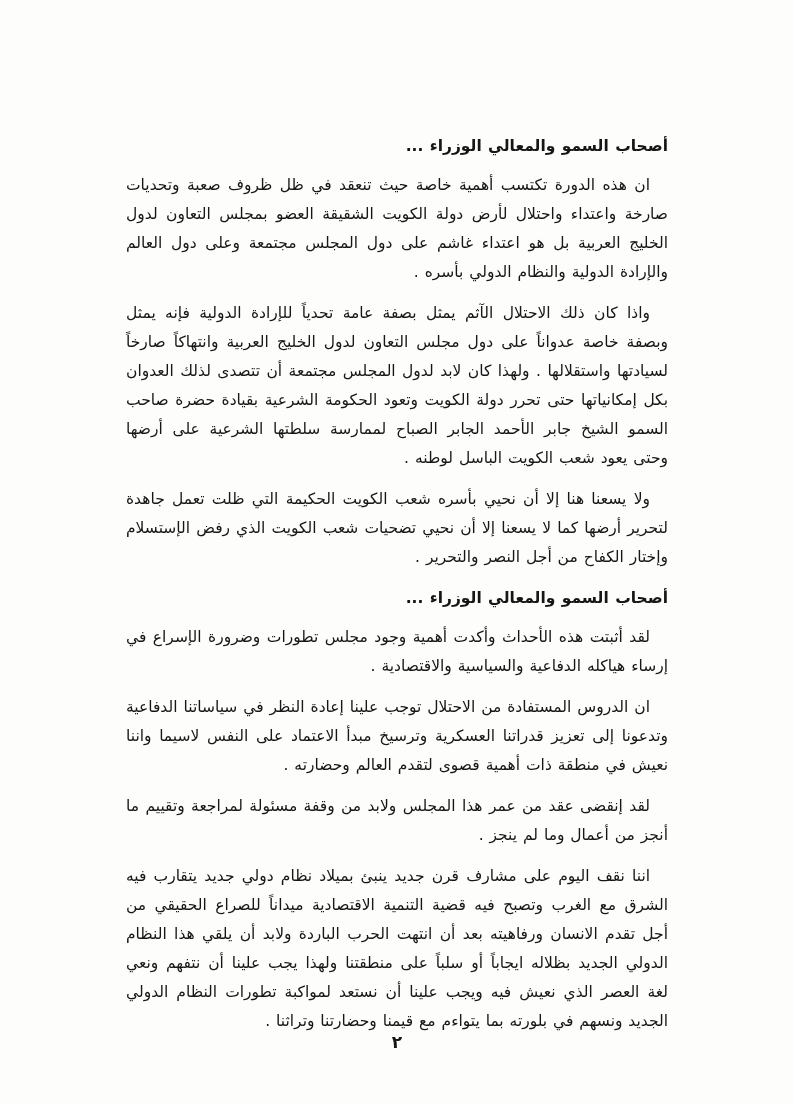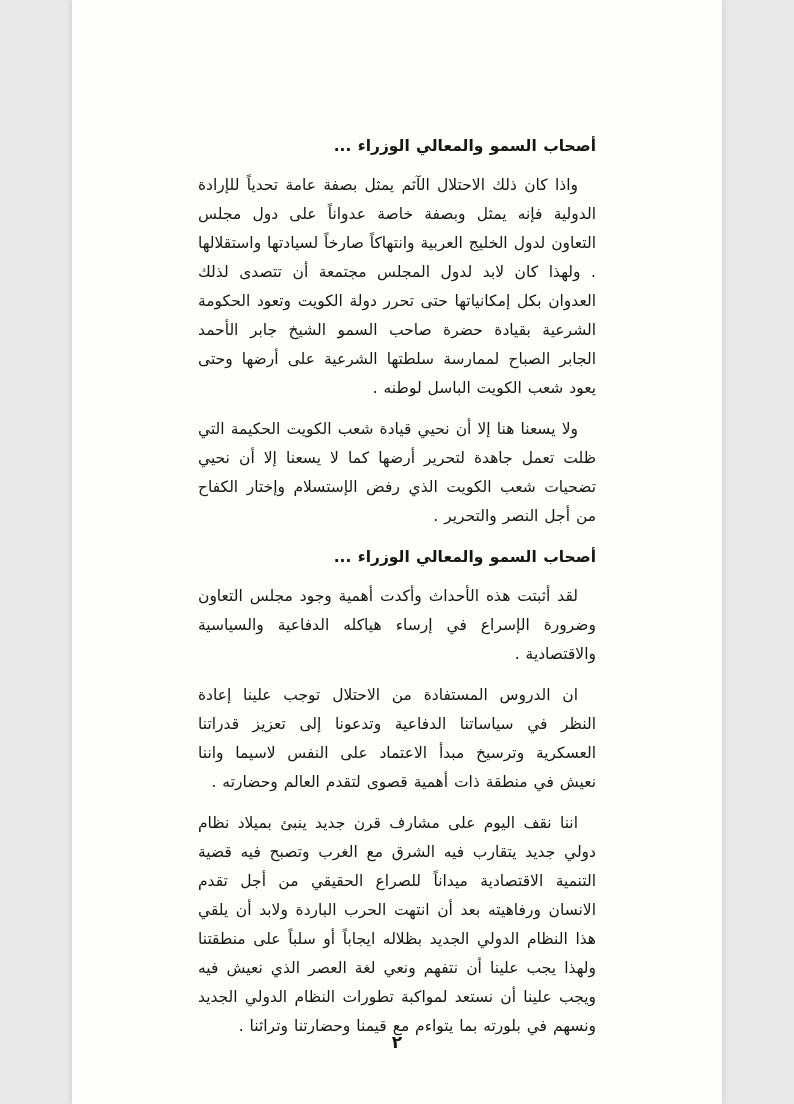--- a/index.html
+++ b/index.html
@@ -2,21 +2,21 @@
 <html lang="ar" dir="rtl"><head>
 <meta charset="utf-8">
 <style>
   html, body {
     margin: 0;
     padding: 0;
     background: #e8e8e8;
   }
   .page {
     position: relative;
-    width: 650px;
+    width: 794px;
     height: 1104px;
     margin: 0 auto;
     background: #fdfdfc;
     color: #161616;
     font-family: "DejaVu Sans", sans-serif;
     direction: rtl;
     overflow: hidden;
     box-shadow: 0 0 6px rgba(0,0,0,0.15);
   }
   .content {
@@ -56,21 +56,23 @@
     font-weight: bold;
     color: #161616;
   }
 </style>
 </head>
 <body>
 
 <div class="page">
   <div class="content">
     <p class="para salutation">أصحاب السمو والمعالي الوزراء ...</p>
+    <p class="para">ان هذه الدورة تكتسب أهمية خاصة حيث تنعقد في ظل ظروف صعبة وتحديات صارخة واعتداء واحتلال لأرض دولة الكويت الشقيقة العضو بمجلس التعاون لدول الخليج العربية بل هو اعتداء غاشم على دول المجلس مجتمعة وعلى دول العالم والإرادة الدولية والنظام الدولي بأسره .</p>
     <p class="para">واذا كان ذلك الاحتلال الآثم يمثل بصفة عامة تحدياً للإرادة الدولية فإنه يمثل وبصفة خاصة عدواناً على دول مجلس التعاون لدول الخليج العربية وانتهاكاً صارخاً لسيادتها واستقلالها . ولهذا كان لابد لدول المجلس مجتمعة أن تتصدى لذلك العدوان بكل إمكانياتها حتى تحرر دولة الكويت وتعود الحكومة الشرعية بقيادة حضرة صاحب السمو الشيخ جابر الأحمد الجابر الصباح لممارسة سلطتها الشرعية على أرضها وحتى يعود شعب الكويت الباسل لوطنه .</p>
-    <p class="para">ولا يسعنا هنا إلا أن نحيي قيادة شعب الكويت الحكيمة التي ظلت تعمل جاهدة لتحرير أرضها كما لا يسعنا إلا أن نحيي تضحيات شعب الكويت الذي رفض الإستسلام وإختار الكفاح من أجل النصر والتحرير .</p>
+    <p class="para">ولا يسعنا هنا إلا أن نحيي بأسره شعب الكويت الحكيمة التي ظلت تعمل جاهدة لتحرير أرضها كما لا يسعنا إلا أن نحيي تضحيات شعب الكويت الذي رفض الإستسلام وإختار الكفاح من أجل النصر والتحرير .</p>
     <p class="para salutation">أصحاب السمو والمعالي الوزراء ...</p>
-    <p class="para">لقد أثبتت هذه الأحداث وأكدت أهمية وجود مجلس التعاون وضرورة الإسراع في إرساء هياكله الدفاعية والسياسية والاقتصادية .</p>
+    <p class="para">لقد أثبتت هذه الأحداث وأكدت أهمية وجود مجلس تطورات وضرورة الإسراع في إرساء هياكله الدفاعية والسياسية والاقتصادية .</p>
     <p class="para gap-before">ان الدروس المستفادة من الاحتلال توجب علينا إعادة النظر في سياساتنا الدفاعية وتدعونا إلى تعزيز قدراتنا العسكرية وترسيخ مبدأ الاعتماد على النفس لاسيما واننا نعيش في منطقة ذات أهمية قصوى لتقدم العالم وحضارته .</p>
+    <p class="para">لقد إنقضى عقد من عمر هذا المجلس ولابد من وقفة مسئولة لمراجعة وتقييم ما أنجز من أعمال وما لم ينجز .</p>
     <p class="para last">اننا نقف اليوم على مشارف قرن جديد ينبئ بميلاد نظام دولي جديد يتقارب فيه الشرق مع الغرب وتصبح فيه قضية التنمية الاقتصادية ميداناً للصراع الحقيقي من أجل تقدم الانسان ورفاهيته بعد أن انتهت الحرب الباردة ولابد أن يلقي هذا النظام الدولي الجديد بظلاله ايجاباً أو سلباً على منطقتنا ولهذا يجب علينا أن نتفهم ونعي لغة العصر الذي نعيش فيه ويجب علينا أن نستعد لمواكبة تطورات النظام الدولي الجديد ونسهم في بلورته بما يتواءم مع قيمنا وحضارتنا وتراثنا .</p>
   </div>
   <div class="page-number">٢</div>
 </div>
 
 </body></html>

